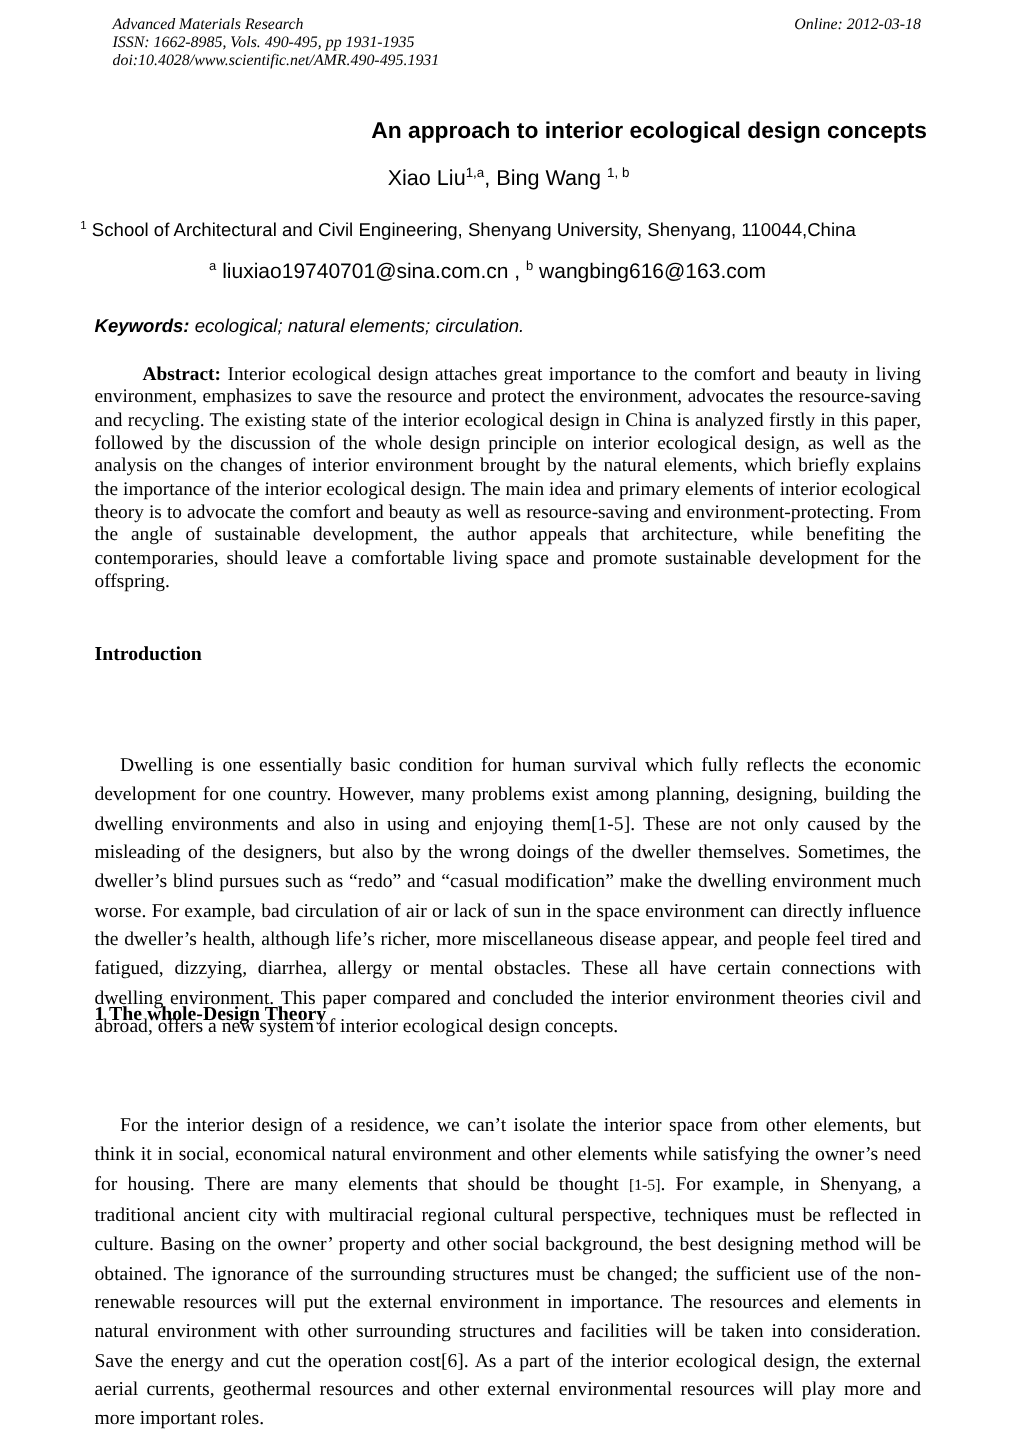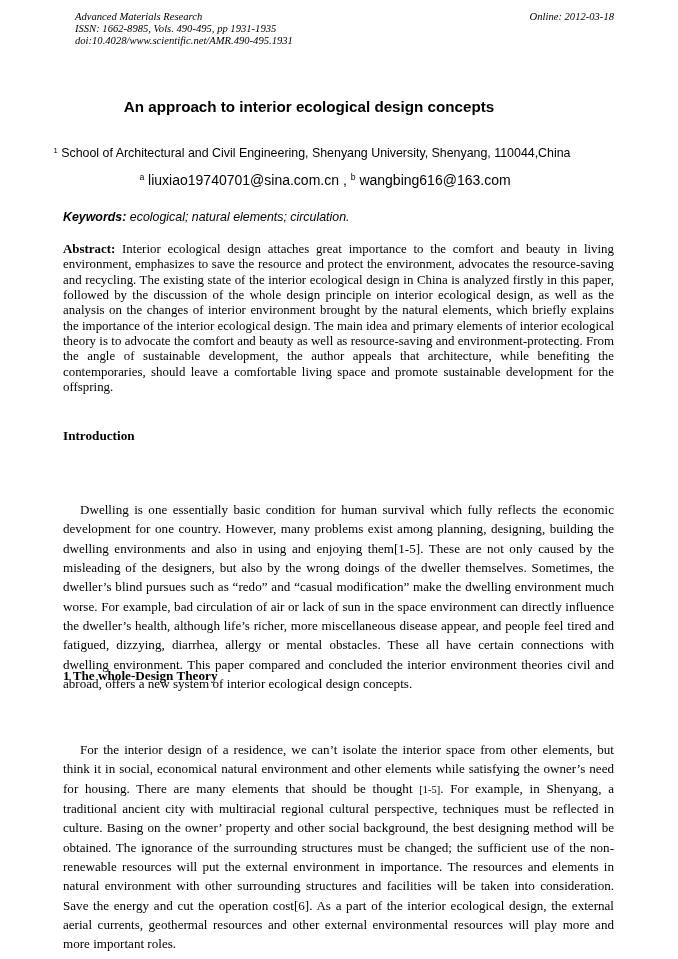--- a/index.html
+++ b/index.html
@@ -1,47 +1,50 @@
 <!DOCTYPE html>
 <html><head>
 <meta charset="utf-8">
 <style>
   html, body { margin: 0; padding: 0; background: #ffffff; }
   body { width: 678px; height: 959px; position: relative; overflow: hidden; color: #000; }
   .page { position: absolute; left: 0; top: 0; width: 678px; height: 959px; }
   .hdr { position: absolute; left: 75px; top: 11px; font-family: "Liberation Serif", serif; font-style: italic; font-size: 10.6px; line-height: 12.2px; }
   .hdr div { white-space: nowrap; }
   .online { position: absolute; right: 64px; top: 11px; font-family: "Liberation Serif", serif; font-style: italic; font-size: 10.6px; line-height: 12.2px; }
-  .title { position: absolute; left: 0; width: 618px; top: 79px; text-align: center; font-family: "Liberation Sans", sans-serif; font-weight: bold; font-size: 15.2px; margin-top: 19px; }
+  .title { position: absolute; left: 0; width: 618px; top: 79px; text-align: right; font-family: "Liberation Sans", sans-serif; font-weight: bold; font-size: 15.2px; }
   .authors { position: absolute; left: 0; width: 678px; top: 111px; text-align: center; font-family: "Liberation Sans", sans-serif; font-size: 14.4px; }
   .affil { position: absolute; left: 0; width: 624px; top: 146px; text-align: center; font-family: "Liberation Sans", sans-serif; font-size: 12.4px; }
   .emails { position: absolute; left: 0; width: 650px; top: 172px; text-align: center; font-family: "Liberation Sans", sans-serif; font-size: 14px; }
   sup { font-size: 0.62em; vertical-align: 0.55em; line-height: 0; }
   .keywords { position: absolute; left: 63px; top: 210px; font-family: "Liberation Sans", sans-serif; font-size: 12.4px; font-style: italic; }
   .keywords b { font-weight: bold; }
   .abstract { position: absolute; left: 63px; width: 551px; top: 242px; font-family: "Liberation Serif", serif; font-size: 12.9px; line-height: 15.35px; text-align: justify; }
-  .abstract b { font-weight: bold; }
+  .abstract b { font-weight: bold; margin-left: 32px; }
   .h { position: absolute; left: 63px; font-family: "Liberation Serif", serif; font-weight: bold; font-size: 13.2px; }
   .body { position: absolute; left: 63px; width: 551px; font-family: "Liberation Serif", serif; font-size: 13.1px; line-height: 19.35px; text-align: justify; text-indent: 17px; margin-top: 48px; }
   .sm { font-size: 10.5px; }
 </style>
 </head>
 <body>
 
 <div class="page">
 
   <div class="hdr">
     <div>Advanced Materials Research</div>
     <div>ISSN: 1662-8985, Vols. 490-495, pp 1931-1935</div>
     <div>doi:10.4028/www.scientific.net/AMR.490-495.1931</div>
   </div>
   <div class="online">Online: 2012-03-18</div>
 
   <div class="title">An approach to interior ecological design concepts</div>
 
+  <div class="authors">
+    <span>Xiao Liu</span><sup>1,a</sup><span>, </span><span>Bing Wang</span>&nbsp;<sup>1, b</sup>
+  </div>
 
   <div class="affil">
     <sup>1</sup>&nbsp;<span>School of Architectural and Civil Engineering, Shenyang University, Shenyang, 110044,China</span>
   </div>
 
   <div class="emails">
     <sup>a</sup>&nbsp;<span>liuxiao19740701@sina.com.cn</span><span> , </span><sup>b</sup>&nbsp;<span>wangbing616@163.com</span>
   </div>
 
   <div class="keywords">

